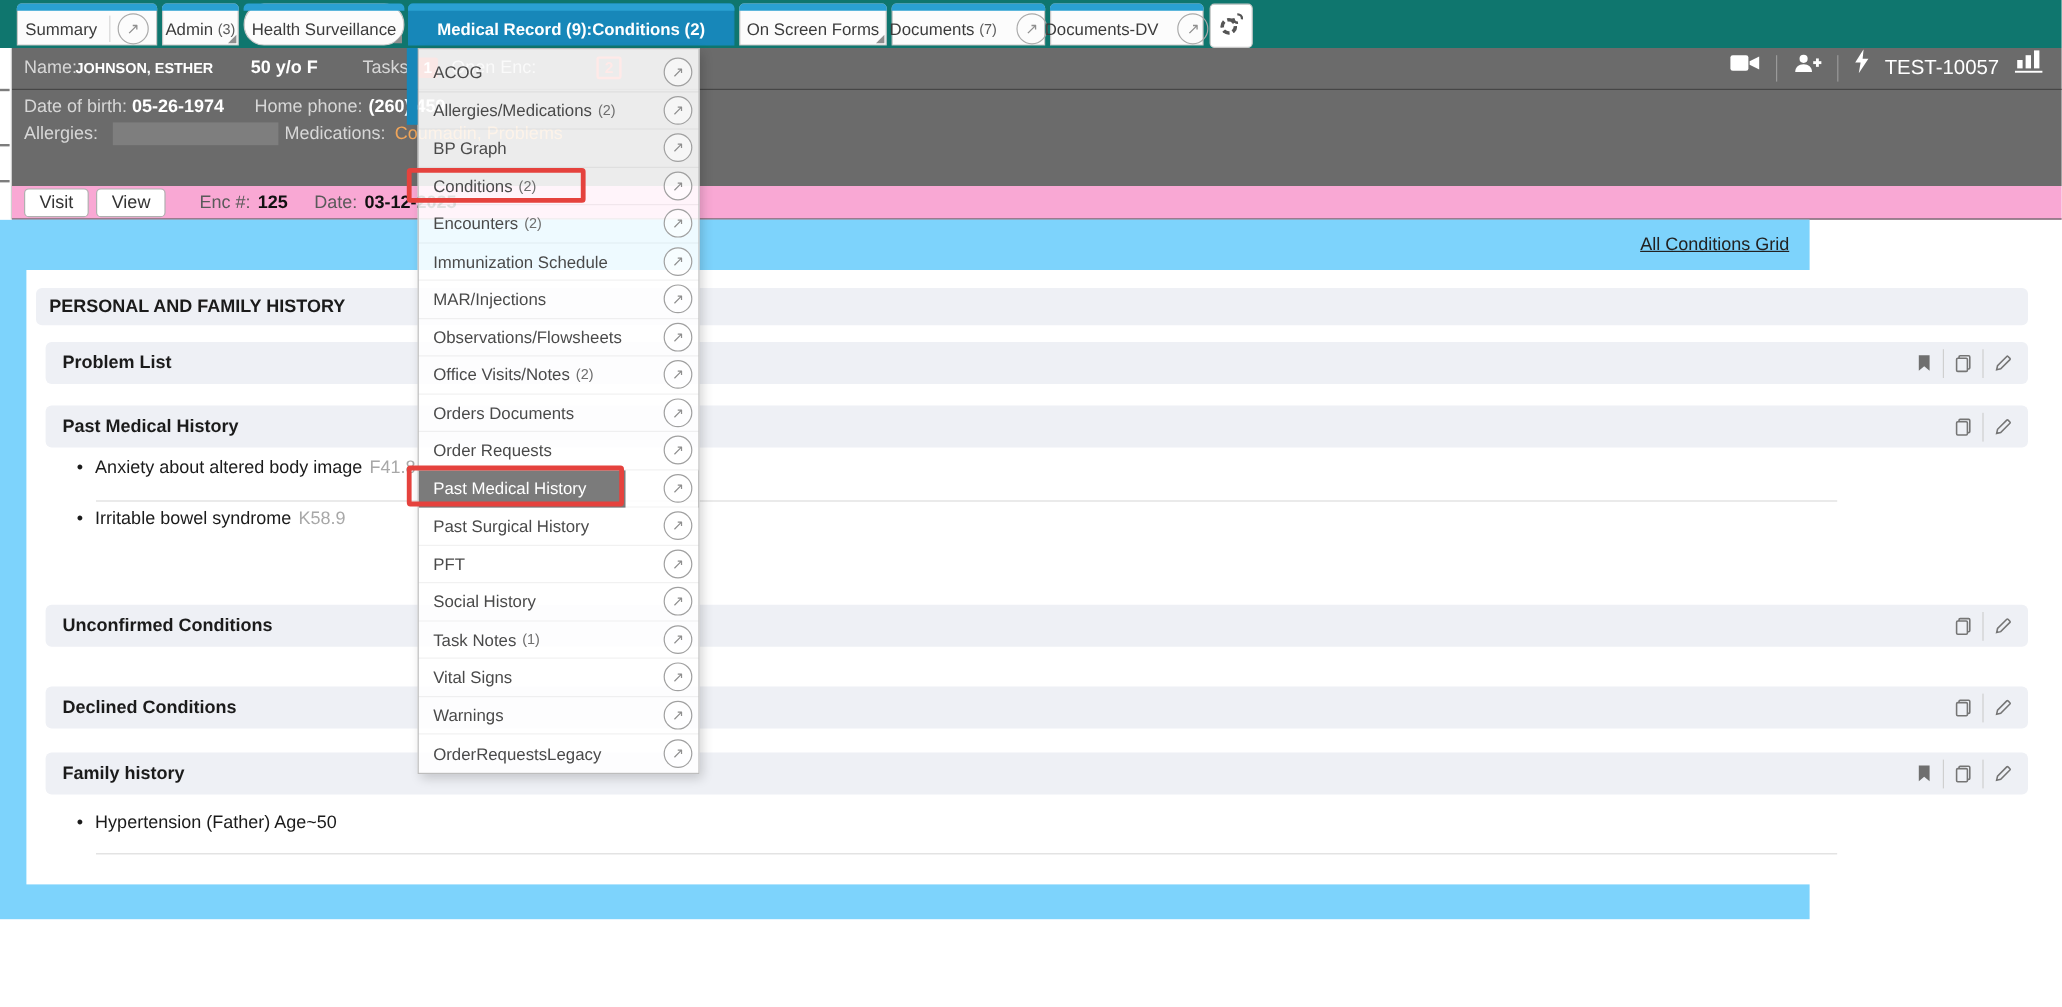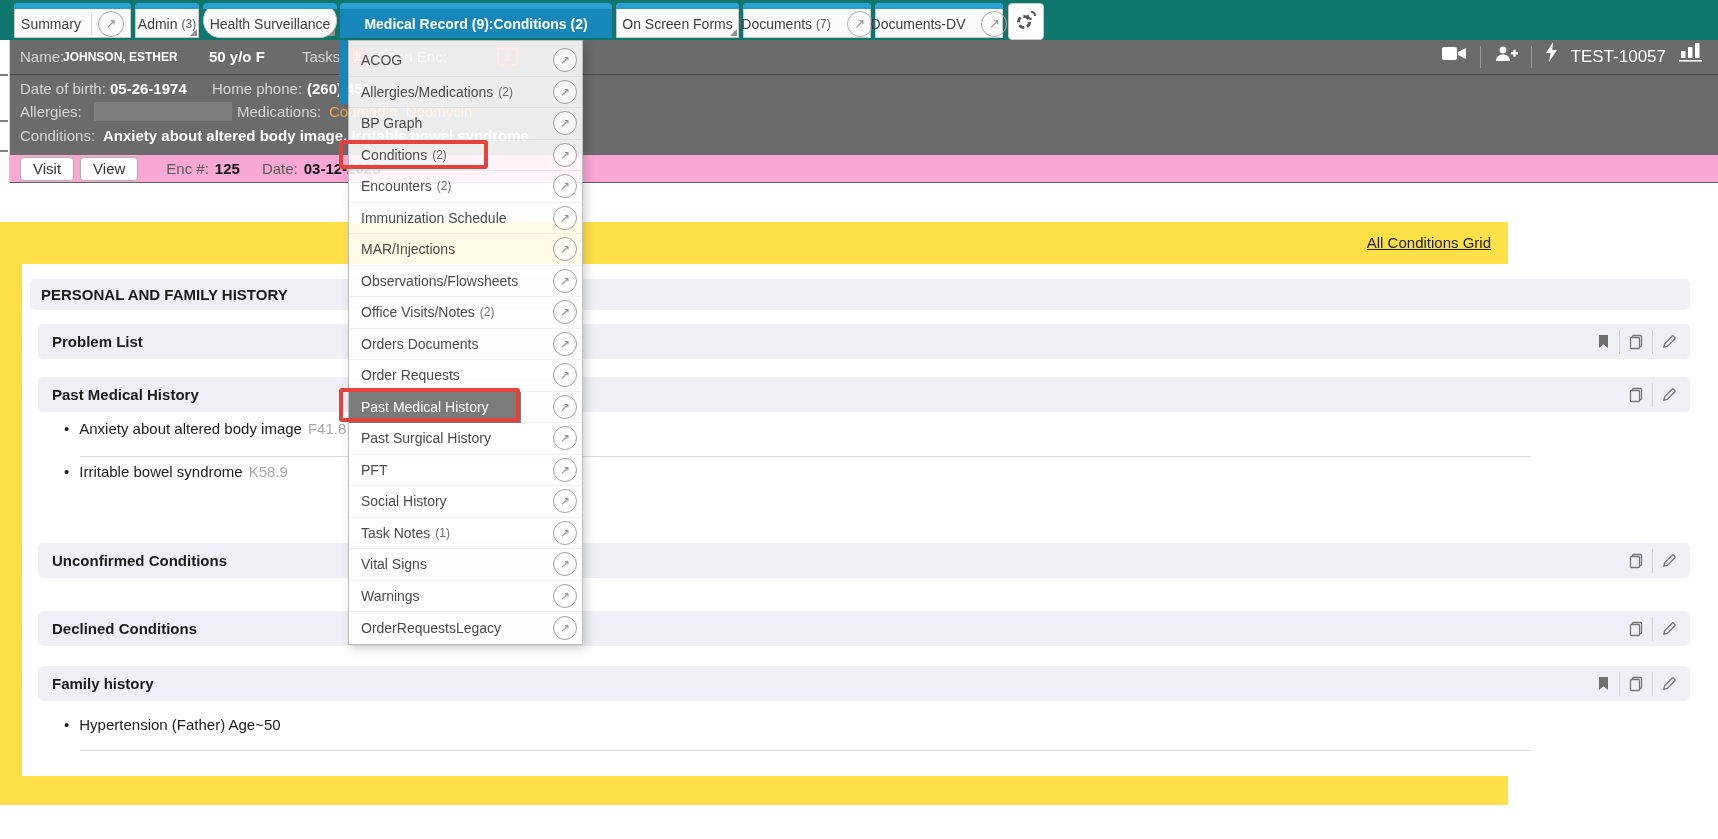--- a/index.html
+++ b/index.html
@@ -46,21 +46,21 @@
   
   .vtoolbar{position:absolute;left:10px;top:155px;width:1708px;height:28px;background:#f9a8d4;border-bottom:1px solid #5f5f5f;
        box-sizing:border-box;display:flex;align-items:center;font-size:15px;z-index:1;}
   .vbtn{height:24px;padding:0 12px;border:1px solid #b0b0b0;border-radius:4px;background:#fff;font-size:15px;color:#333;
        margin-right:6px;display:flex;align-items:center;cursor:pointer;}
   .vbtn:first-child{margin-left:10px;}
   .tlbl{color:#5a5a5a;margin-left:22px;}
   .tval{color:#111;font-weight:bold;margin-left:6px;}
 
   
-  .content{position:absolute;left:0;top:183px;width:1508px;height:583px;background:#fde047;z-index:1;margin-top:39px;}
+  .content{position:absolute;left:0;top:183px;width:1508px;height:583px;background:#7dd3fc;z-index:1;}
   .gridlink{position:absolute;right:17px;top:12px;font-size:15px;color:#222;text-decoration:underline;cursor:pointer;}
   .card{position:absolute;left:22px;top:42px;width:1678px;height:512px;background:#fff;}
   .bar{position:absolute;background:#eef0f5;border-radius:5px;display:flex;align-items:center;font-weight:bold;color:#1b1b1b;font-size:15px;box-sizing:border-box;}
   .bar.lvl1{left:8px;right:10px;height:31px;top:15px;padding-left:11px;}
   .bar.lvl2{left:16px;right:10px;height:35px;padding-left:14px;}
   .bar .icons{margin-left:auto;display:flex;align-items:center;margin-right:5px;}
   .bar .ico{width:32px;height:24px;display:flex;align-items:center;justify-content:center;cursor:pointer;}
   .bar .isep{width:1px;height:24px;background:#cfcfcf;}
   .bullet{position:absolute;left:42px;font-size:15px;color:#1b1b1b;display:flex;align-items:center;}
   .bullet .dot{margin-right:10px;font-size:15px;}
@@ -172,25 +172,21 @@
   <div class="row2">
     <span class="lbl" style="left:10px;">Date of birth:</span>
     <span class="val" style="left:100px;">05-26-1974</span>
     <span class="lbl" style="left:202px;">Home phone:</span>
     <span class="val" style="left:297px;">(260) 459</span>
   </div>
   <div class="row3">
     <span class="lbl" style="left:10px;">Allergies:</span>
     <span class="redact"></span>
     <span class="lbl" style="left:227px;">Medications:</span>
-    <span class="val meds" style="left:319px;">Coumadin, Neomycin</span>
-  </div>
-  <div class="row4">
-    <span class="lbl" style="left:10px;">Conditions:</span>
-    <span class="val" style="left:93px;">Anxiety about altered body image, Irritable bowel syndrome</span>
+    <span class="val meds" style="left:319px;">Coumadin, Problems</span>
   </div>
 </div>
 
 <div class="vtoolbar">
   <button class="vbtn">Visit</button>
   <button class="vbtn">View</button>
   <span class="tlbl">Enc #:</span>
   <span class="tval">125</span>
   <span class="tlbl">Date:</span>
   <span class="tval">03-12-2025</span>

